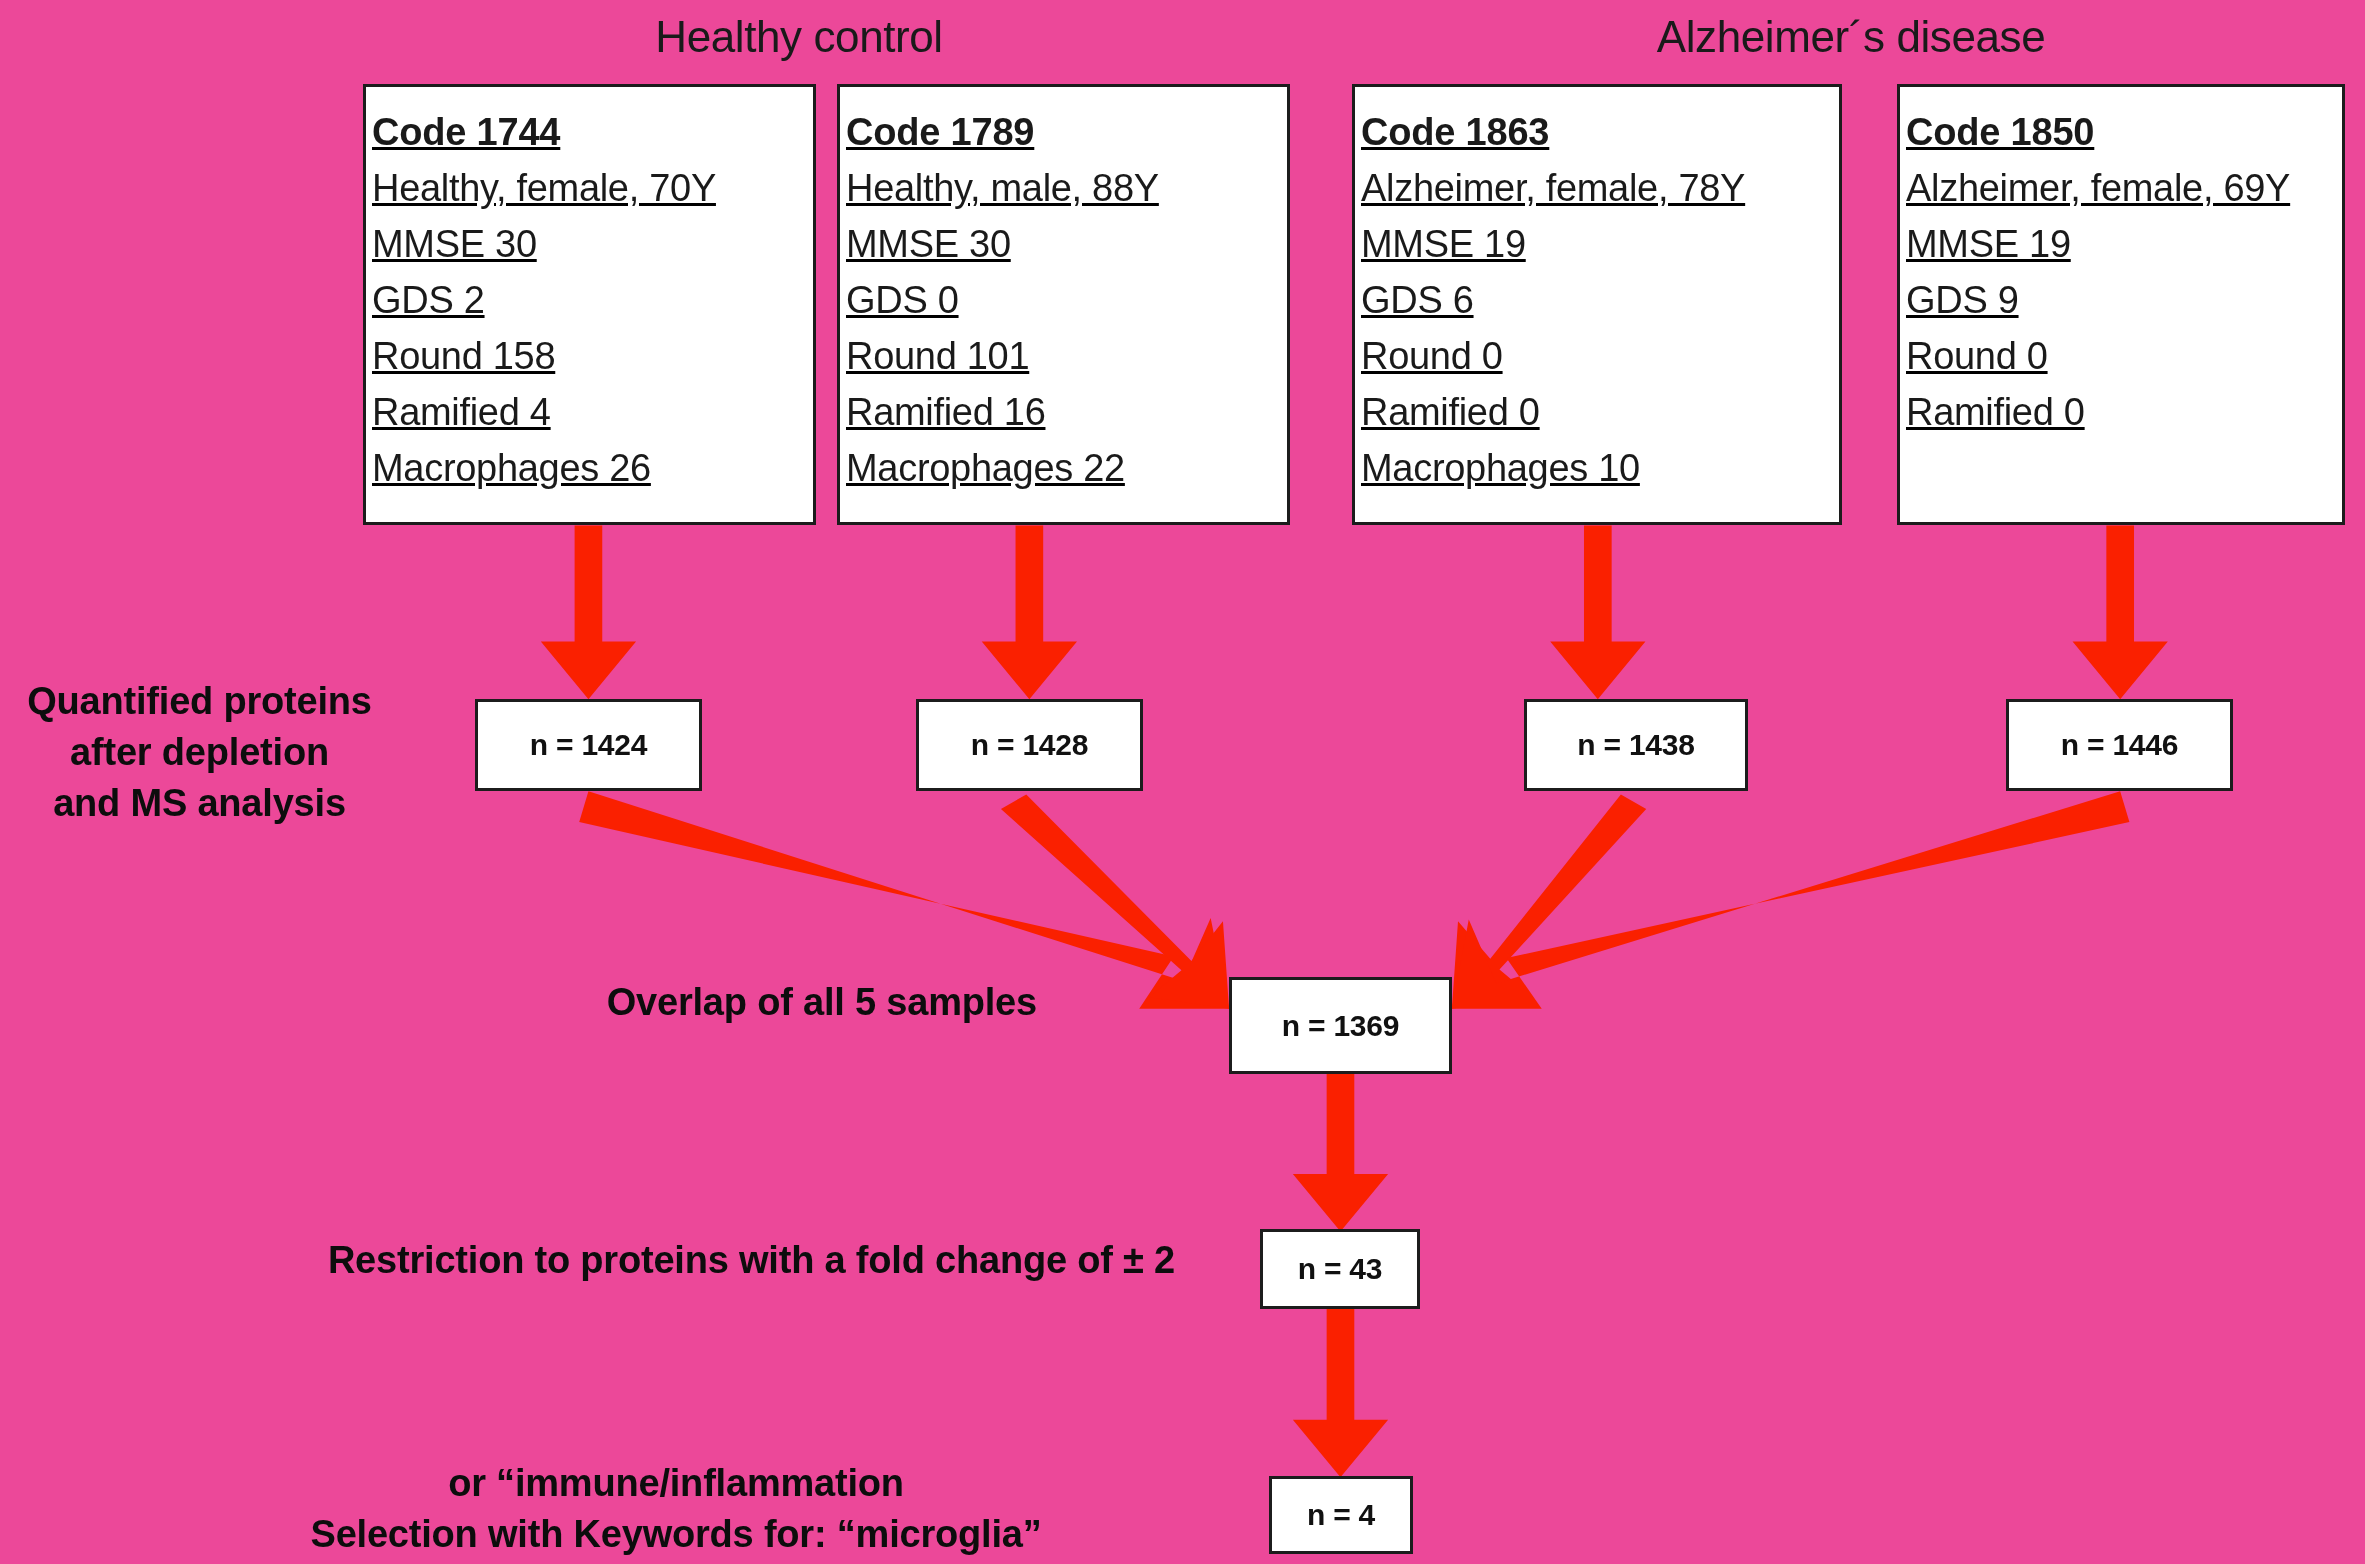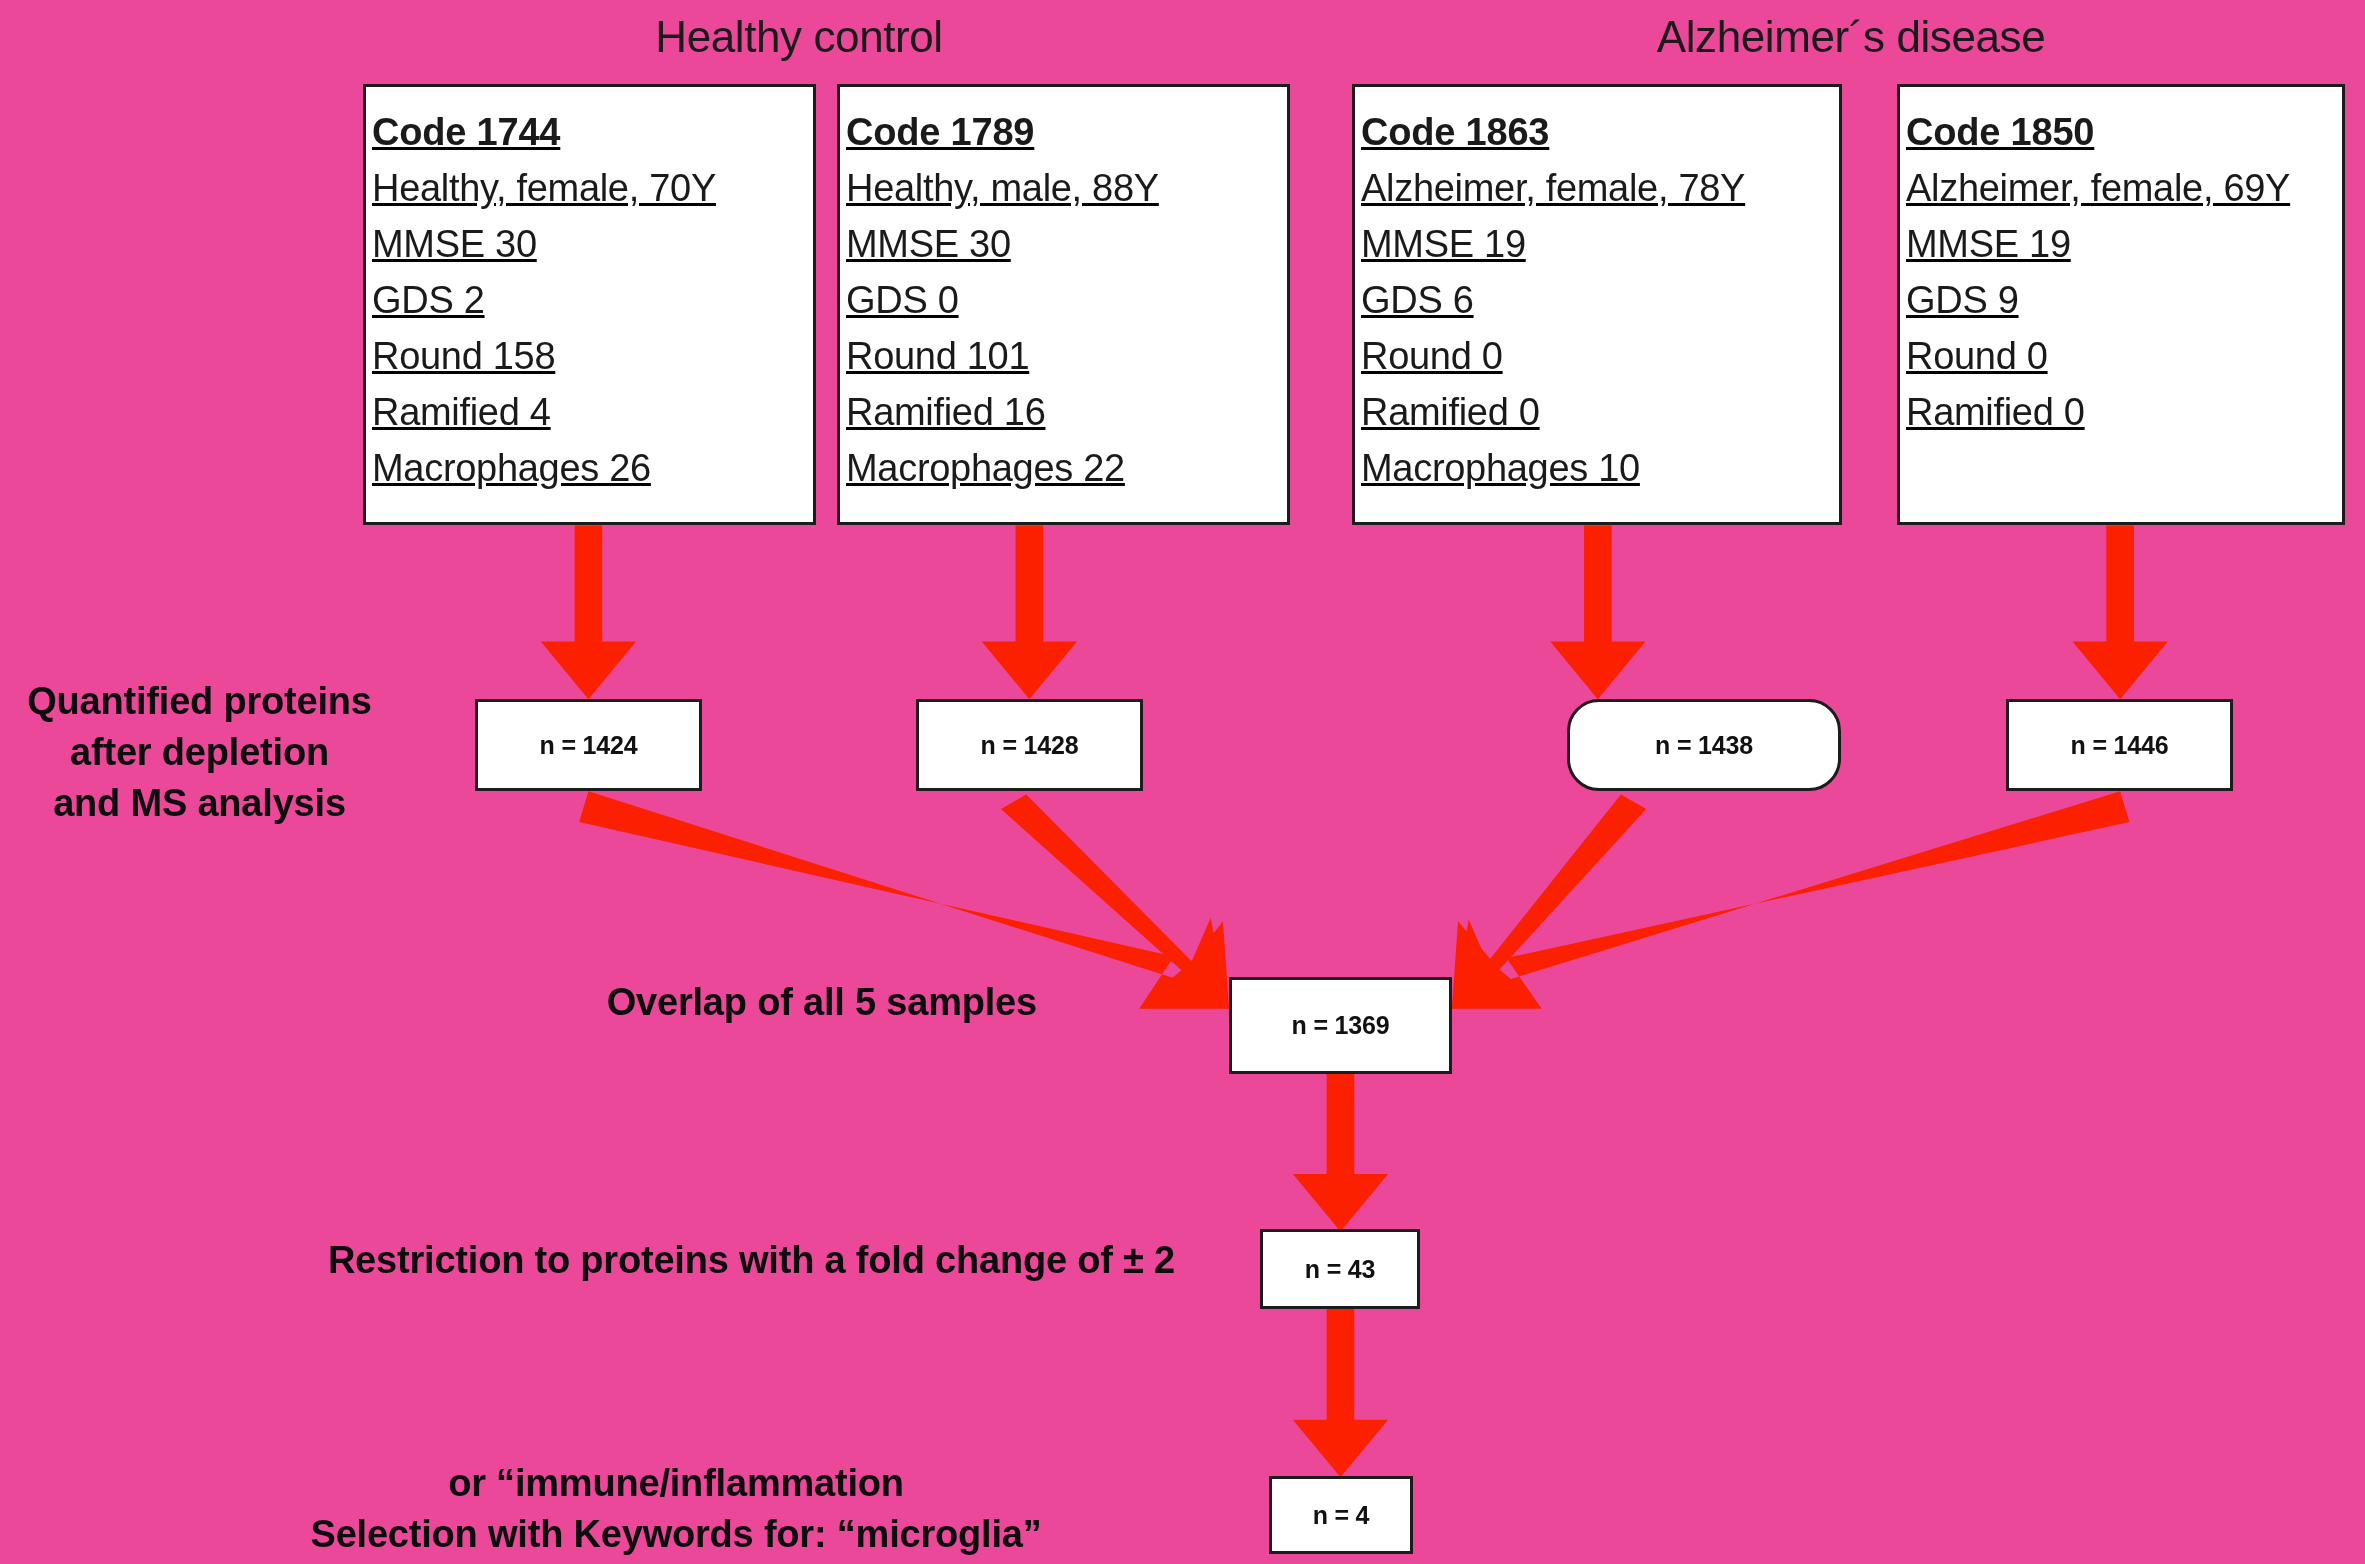--- a/index.html
+++ b/index.html
@@ -63,21 +63,21 @@
     position: absolute;
     box-sizing: border-box;
     border: 3.1px solid #1c1c1c;
     background: #ffffff;
     display: flex;
     align-items: center;
     justify-content: center;
   }
   .count-box span {
     font-family: "Liberation Sans", sans-serif;
-    font-size: 25px;
+    font-size: 30px;
     font-weight: 700;
     color: #111111;
     white-space: nowrap;
     letter-spacing: -0.2px;
   }
 
   
   .stage-label {
     position: absolute;
     font-family: "Liberation Sans", sans-serif;
@@ -189,21 +189,21 @@
     <span class="ln">after depletion</span>
     <span class="ln">and MS analysis</span>
   </div>
 
   <div class="count-box" style="left: 475px; top: 699px; width: 227px; height: 92px;">
     <span>n = 1424</span>
   </div>
   <div class="count-box" style="left: 916px; top: 699px; width: 227px; height: 92px;">
     <span>n = 1428</span>
   </div>
-  <div class="count-box" style="left: 1567px; top: 699px; width: 274px; height: 92px; border-radius: 32px;">
+  <div class="count-box" style="left: 1524px; top: 699px; width: 224px; height: 92px;">
     <span>n = 1438</span>
   </div>
   <div class="count-box" style="left: 2006px; top: 699px; width: 227px; height: 92px;">
     <span>n = 1446</span>
   </div>
 
   <div class="stage-label right-aligned" style="left: 177px; top: 977px; width: 860px;">
     <span class="ln">Overlap of all 5 samples</span>
   </div>
 

